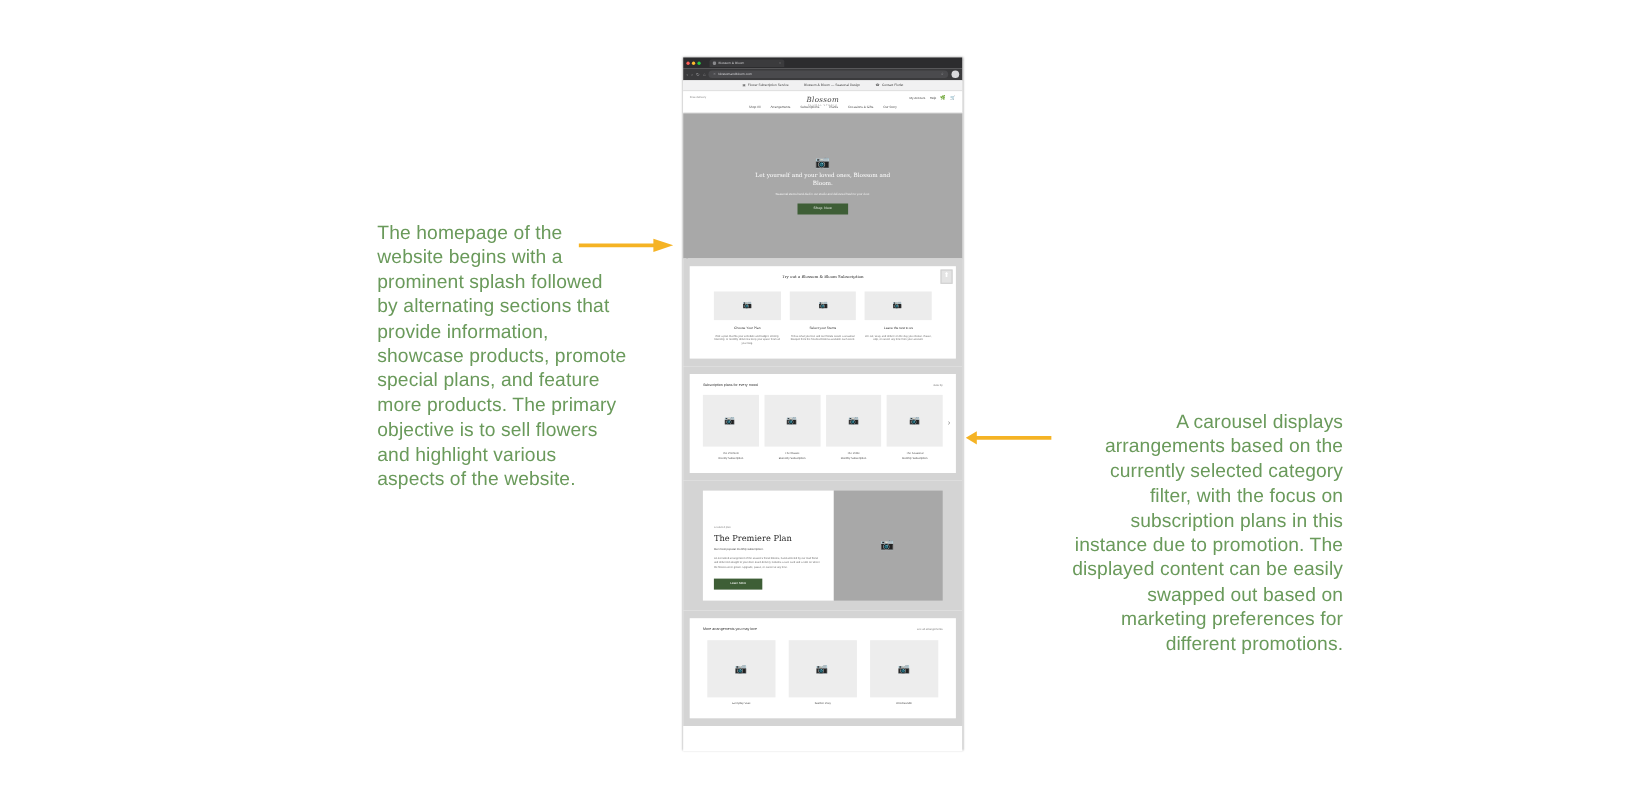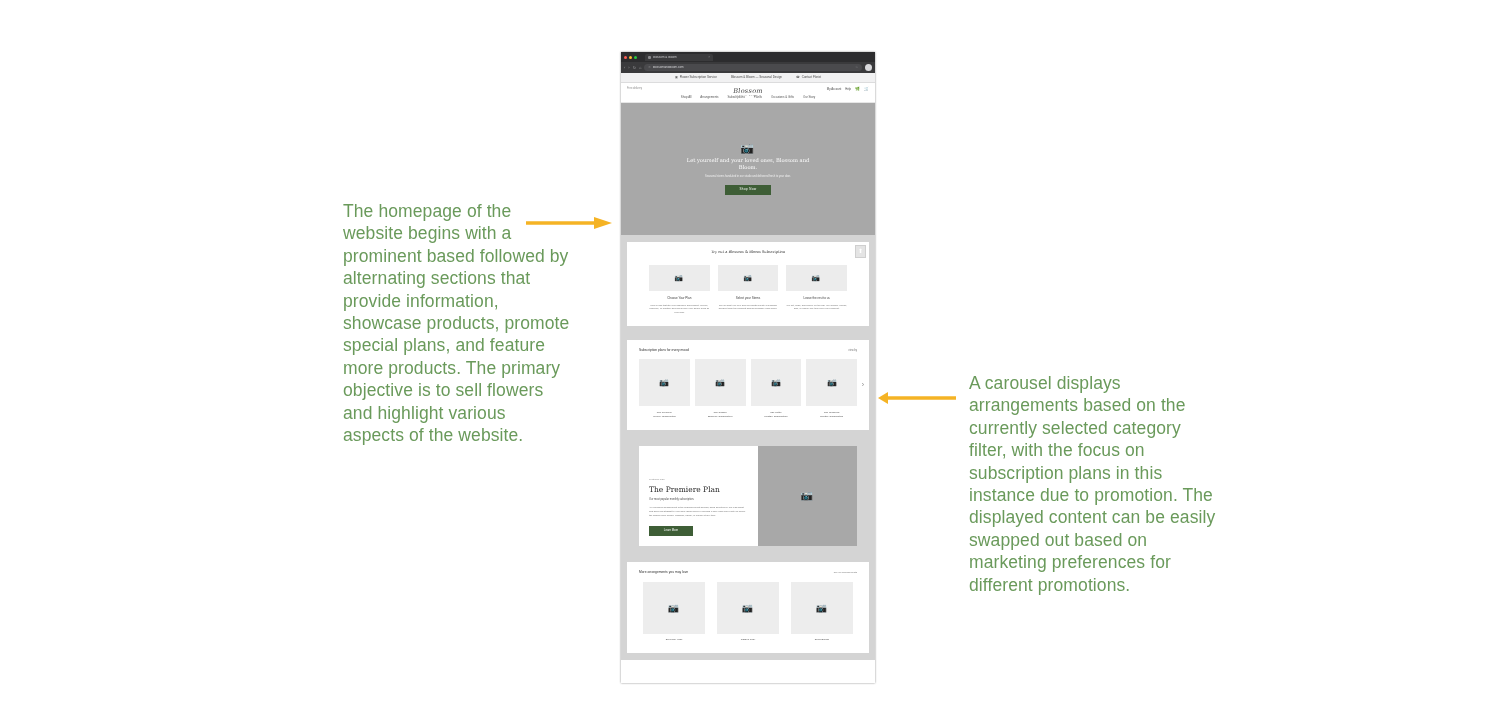--- a/index.html
+++ b/index.html
@@ -18,21 +18,21 @@
   
   .annotation {
     position: absolute;
     color: #6a9a5b;
     font-size: 17.5px;
     line-height: 1.28;
     font-family: "Liberation Sans", sans-serif;
     letter-spacing: 0.1px;
   }
   #annotation-left  { left: 343px; top: 200px; width: 228px; }
-  #annotation-right { left: 969px; top: 372px; width: 252px; }
+  #annotation-right { left: 969px; top: 372px; width: 252px; text-align: right; }
 
   
   .arrow-wrap { position: absolute; }
   #arrow-left  { left: 526px; top: 216px; width: 86px; height: 14px; }
   #arrow-right { left: 878px; top: 391px; width: 78px; height: 14px; }
 
   
   #browser-window {
     position: absolute;
     left: 621px;
@@ -412,21 +412,21 @@
     display: flex;
     align-items: center;
     justify-content: center;
     margin-bottom: 5px;
   }
   .bottom-label { font-size: 2.5px; color: #4a4a4a; line-height: 1; }
 </style>
 </head>
 <body>
 
-<div class="annotation" id="annotation-left">The homepage of the website begins with a prominent based followed by alternating sections that provide information, showcase products, promote special plans, and feature more products. The primary objective is to sell flowers and highlight various aspects of the website.</div>
+<div class="annotation" id="annotation-left">The homepage of the website begins with a prominent splash followed by alternating sections that provide information, showcase products, promote special plans, and feature more products. The primary objective is to sell flowers and highlight various aspects of the website.</div>
 
 <div class="annotation" id="annotation-right">A carousel displays arrangements based on the currently selected category filter, with the focus on subscription plans in this instance due to promotion. The displayed content can be easily swapped out based on marketing preferences for different promotions.</div>
 
 <div class="arrow-wrap" id="arrow-left">
   <svg width="86" height="14" viewBox="0 0 86 14">
     <line x1="0" y1="7" x2="70" y2="7" stroke="#f5b324" stroke-width="3.4"></line>
     <polygon points="68,1 86,7 68,13" fill="#f5b324"></polygon>
   </svg>
 </div>
 

